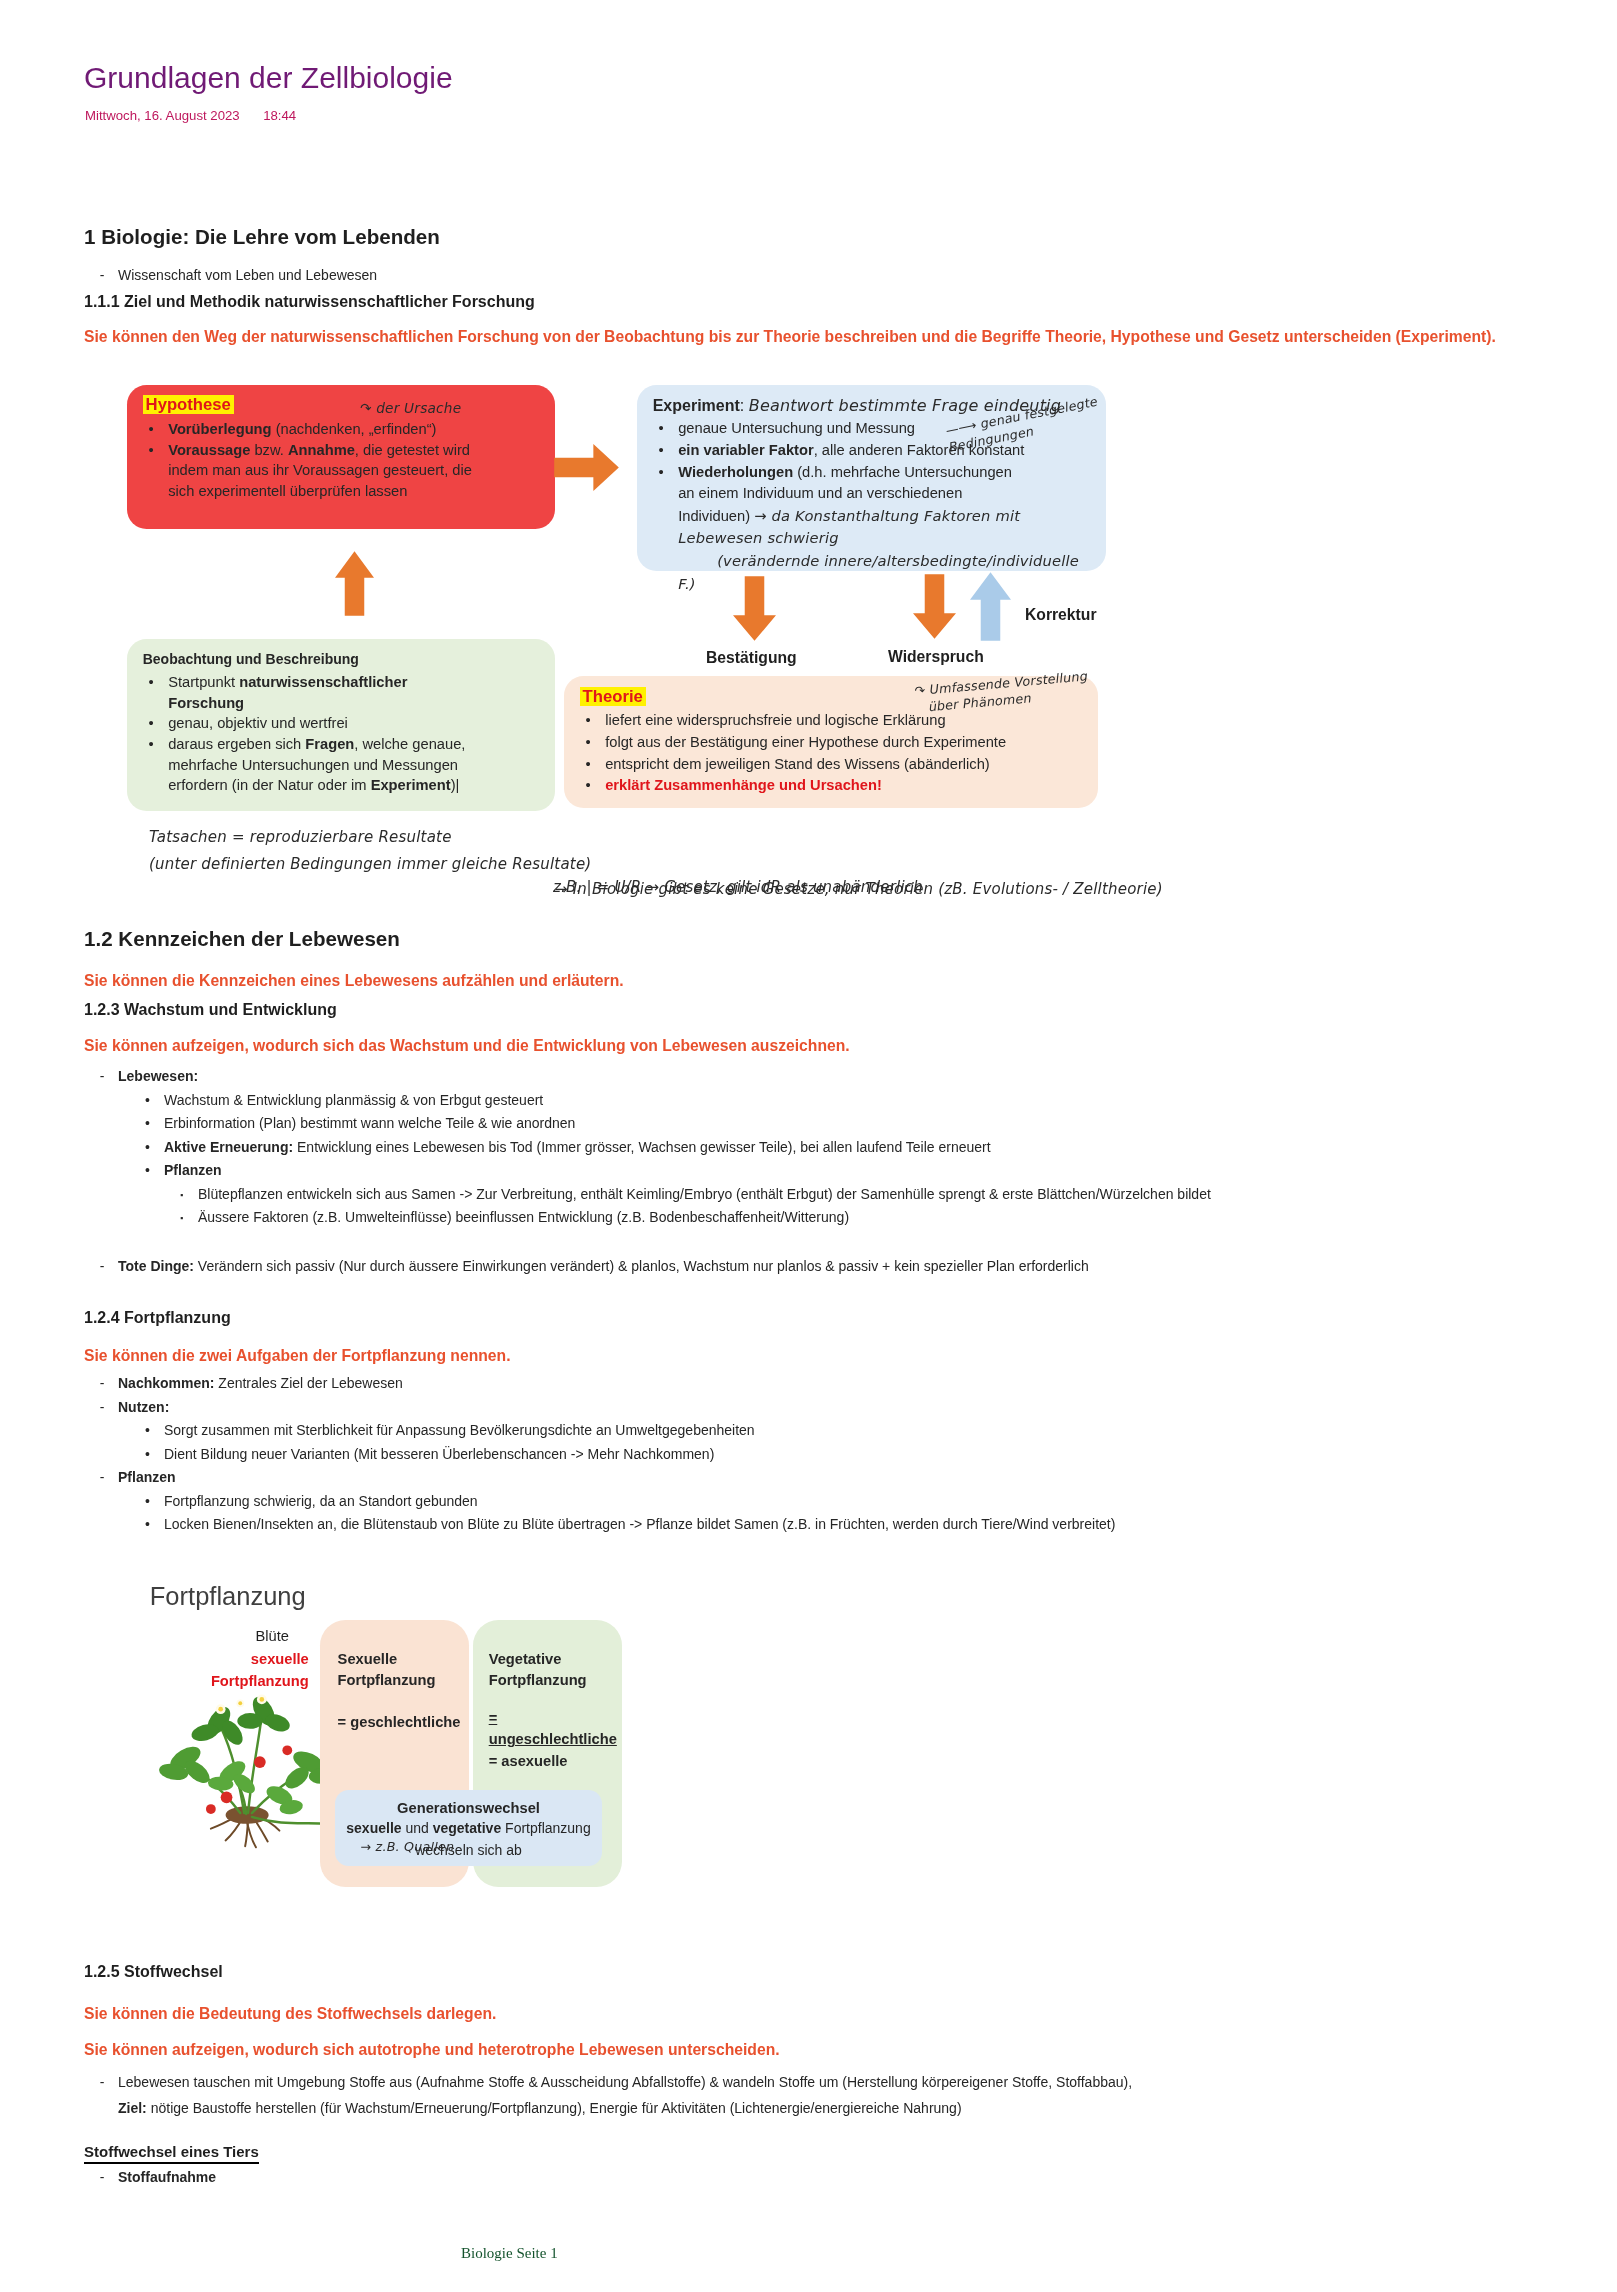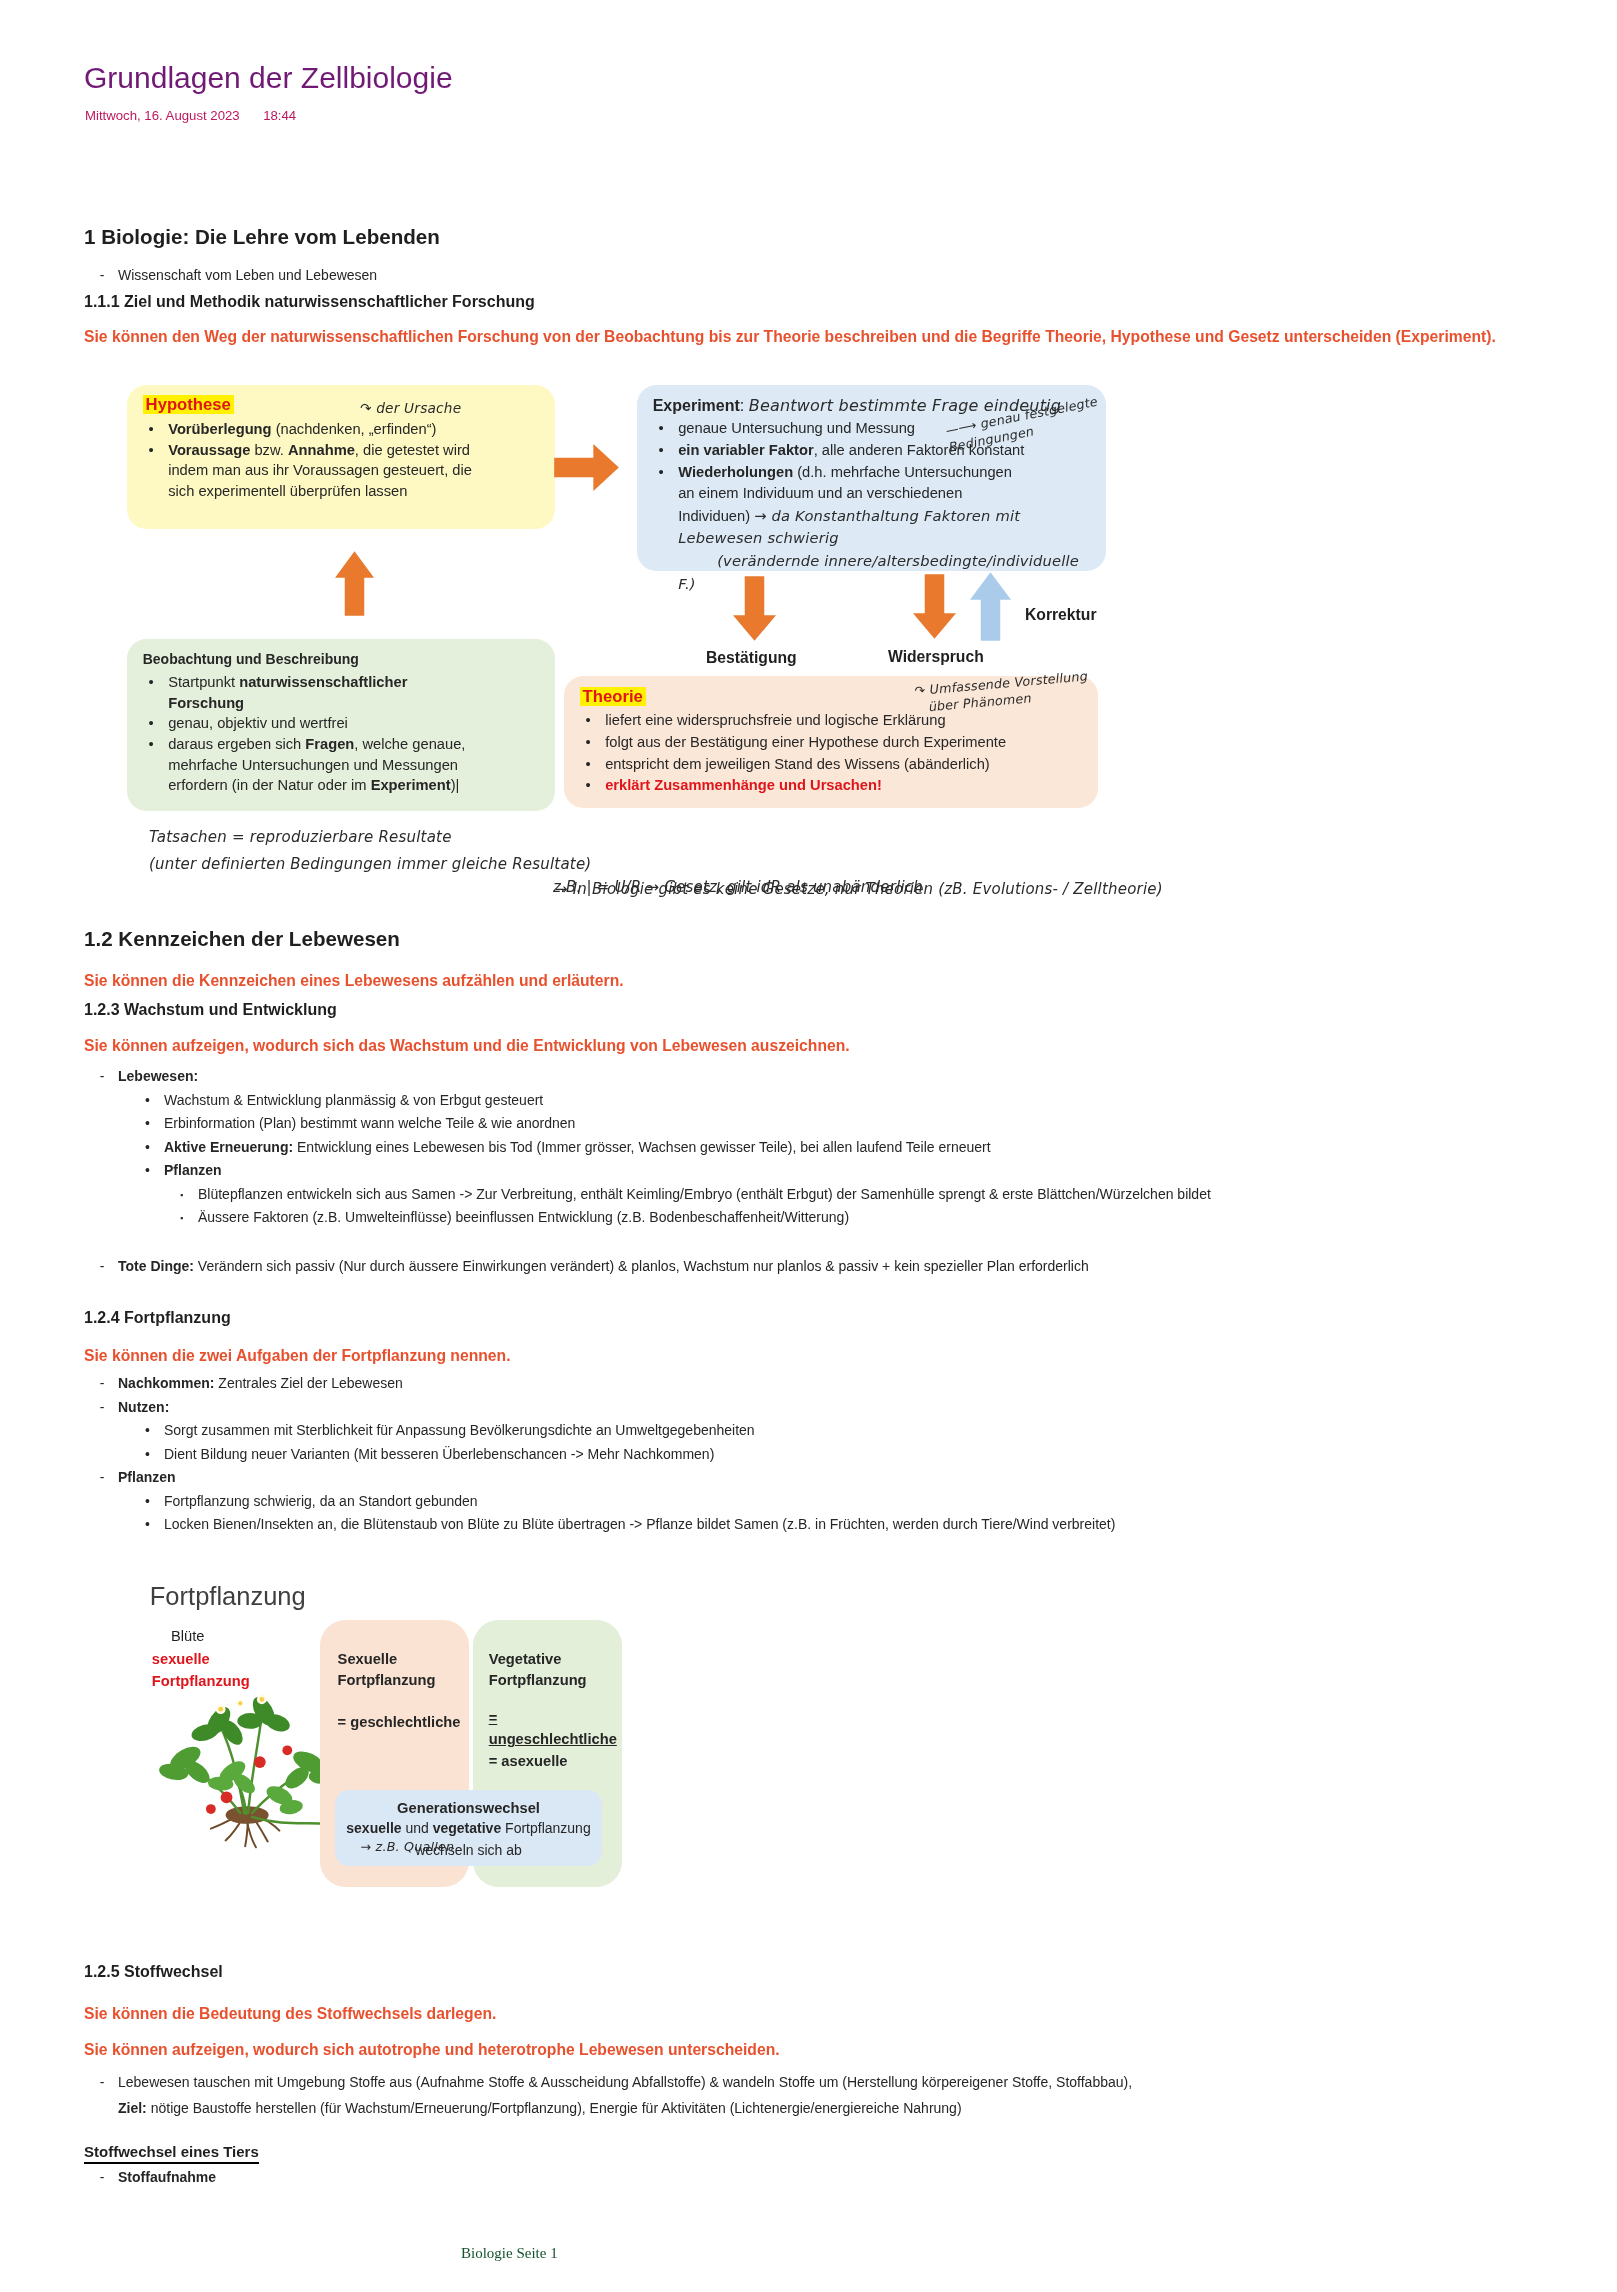--- a/index.html
+++ b/index.html
@@ -31,37 +31,37 @@
   .page-list .m-sq>.mk{left:96px;font-size:8.8px;top:1px;}
   .page-list .m-gap{height:25.5px;}
   .mk{position:absolute;top:0;}
 
   
   .dbox{position:absolute;border-radius:19.6px;padding:9.8px 15.7px;box-sizing:border-box;font-size:14.7px;line-height:20.6px;}
   .dbox .box-title{font-size:16.7px;font-weight:700;}
   .box-list .li{position:relative;padding-left:25.5px;min-height:20.6px;}
   .box-list .li>.mk{left:5.9px;}
   .box-list .tx{white-space:pre-wrap;}
-  .box-hyp{left:127px;top:385px;width:428px;height:144px;background:#fef9c3;}
+  .box-hyp{left:127px;top:385px;width:428px;height:144px;background:#ef4444;}
   .box-exp{left:637px;top:385px;width:469px;height:186px;background:#ddeaf6;line-height:21.6px;}
   .box-beob{left:127px;top:639px;width:428px;height:172px;background:#e5f0dc;}
   .box-theo{left:564px;top:676px;width:534px;height:132px;background:#fbe7d8;line-height:21.6px;}
   .box-beob .box-title{font-size:14px;}
   .exp-note-diag{position:absolute;left:309px;top:21.6px;width:167px;transform:rotate(-11deg);font-size:12.7px;line-height:15.7px;}
   .theo-note{position:absolute;left:351px;top:-2px;width:216px;transform:rotate(-5deg);font-size:12.7px;line-height:15.7px;}
   .hyp-note{position:absolute;left:233px;top:12.7px;font-size:13.7px;}
 
   .diag-label{position:absolute;font-size:15.7px;font-weight:700;color:#1f1f1f;}
   .note{position:absolute;font-size:15px;line-height:26.5px;}
 
   
   .figure{left:142px;top:1580px;width:529px;height:328px;}
   .fig-title{position:absolute;left:7.8px;top:2px;font-size:25.5px;color:#3f3f3f;}
   .fig-label{position:absolute;font-size:14.7px;color:#1f1f1f;}
-  .fig-label.center{text-align:left;}
+  .fig-label.center{text-align:right;}
   .fig-red{color:#e0151b;font-weight:700;}
   .fig-green{color:#00b050;font-weight:700;}
   .fbox{position:absolute;box-sizing:border-box;}
   .fbox-sex{left:178px;top:40px;width:149px;height:267px;border-radius:25.5px;background:#fae3d3;padding:29px 0 0 17.6px;}
   .fbox-veg{left:331px;top:40px;width:149px;height:267px;border-radius:25.5px;background:#e3efd9;padding:29px 0 0 15.7px;}
   .fbox-gen{left:193px;top:210px;width:267px;height:76px;border-radius:13.7px;background:#dae7f4;padding-top:7.8px;text-align:center;}
   .fbox .t{font-size:14.7px;font-weight:700;line-height:20.6px;color:#262626;}
   .fbox .ln{font-size:14.7px;font-weight:700;line-height:21.6px;color:#262626;}
   .fbox-gen .ln2{font-size:14px;font-weight:400;line-height:21.6px;color:#262626;}
   .gen-hand{position:absolute;left:25.5px;top:49px;font-size:12.7px;}

